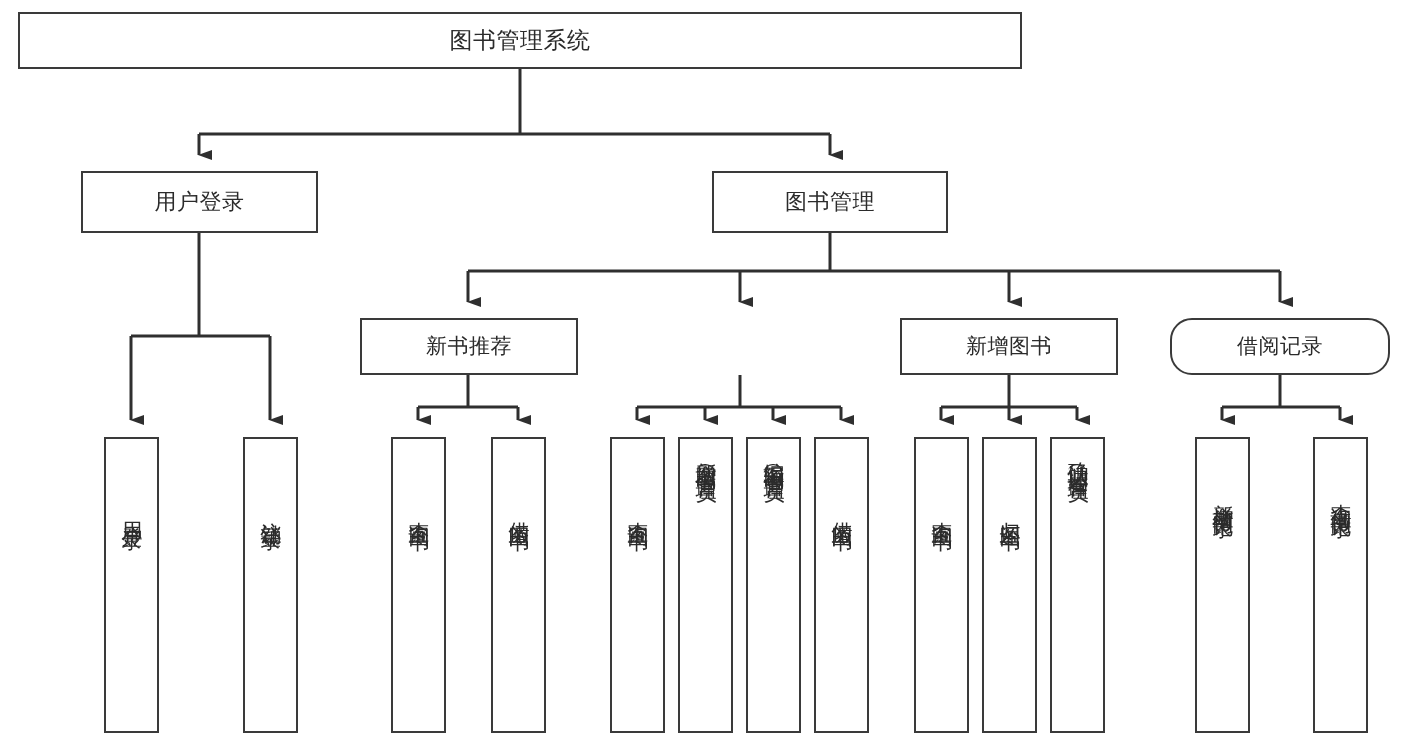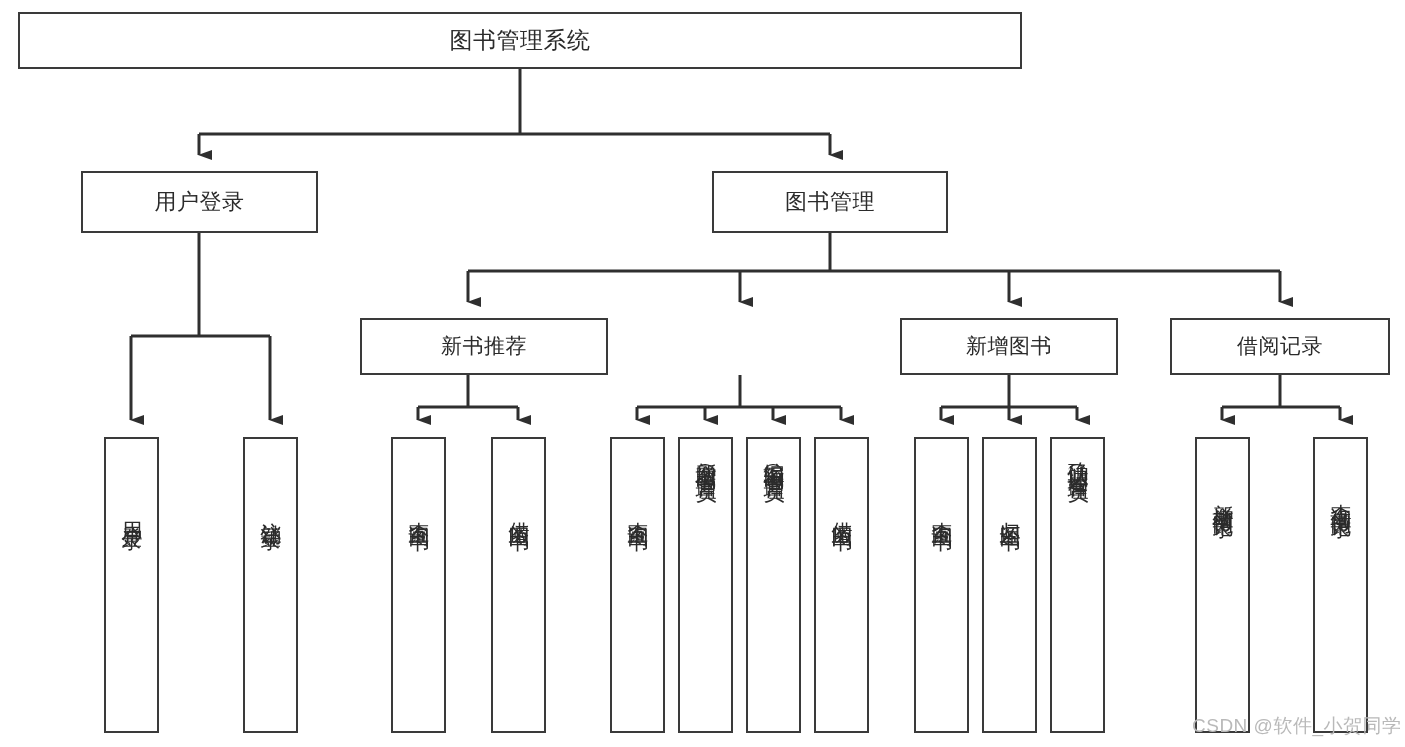--- a/index.html
+++ b/index.html
@@ -134,30 +134,30 @@
   </div>
 
   <div class="node level1" style="left:81px; top:171px; width:237px; height:62px;">
     <span class="label">用户登录</span>
   </div>
 
   <div class="node level1" style="left:712px; top:171px; width:236px; height:62px;justify-content:center;">
     <span class="label">图书管理</span>
   </div>
 
-  <div class="node level2" style="left:360px; top:318px; width:248px; height:57px;">
+  <div class="node level2" style="left:360px; top:318px; width:218px; height:57px;">
     <span class="label">新书推荐</span>
   </div>
 
 
   <div class="node level2" style="left:900px; top:318px; width:218px; height:57px;">
     <span class="label">新增图书</span>
   </div>
 
-  <div class="node level2" style="left:1170px; top:318px; width:220px; height:57px;">
+  <div class="node level2" style="left:1170px; top:318px; width:220px; height:57px;border-radius:22px;">
     <span class="label">借阅记录</span>
   </div>
 
   <div class="node leaf mid" style="left:104px; top:437px; width:55px; height:296px;">
     <span class="label">用户登录</span>
   </div>
 
   <div class="node leaf mid" style="left:243px; top:437px; width:55px; height:296px;">
     <span class="label">注销登录</span>
   </div>
@@ -199,15 +199,14 @@
   </div>
 
   <div class="node leaf short" style="left:1195px; top:437px; width:55px; height:296px;">
     <span class="label">新增借阅记录</span>
   </div>
 
   <div class="node leaf short" style="left:1313px; top:437px; width:55px; height:296px;">
     <span class="label">查询借阅记录</span>
   </div>
 
-  <div id="watermark" style="left:1192px; top:713px;">CSDN @软件_小贺同学</div>
 
 </div>
 
 </body></html>

